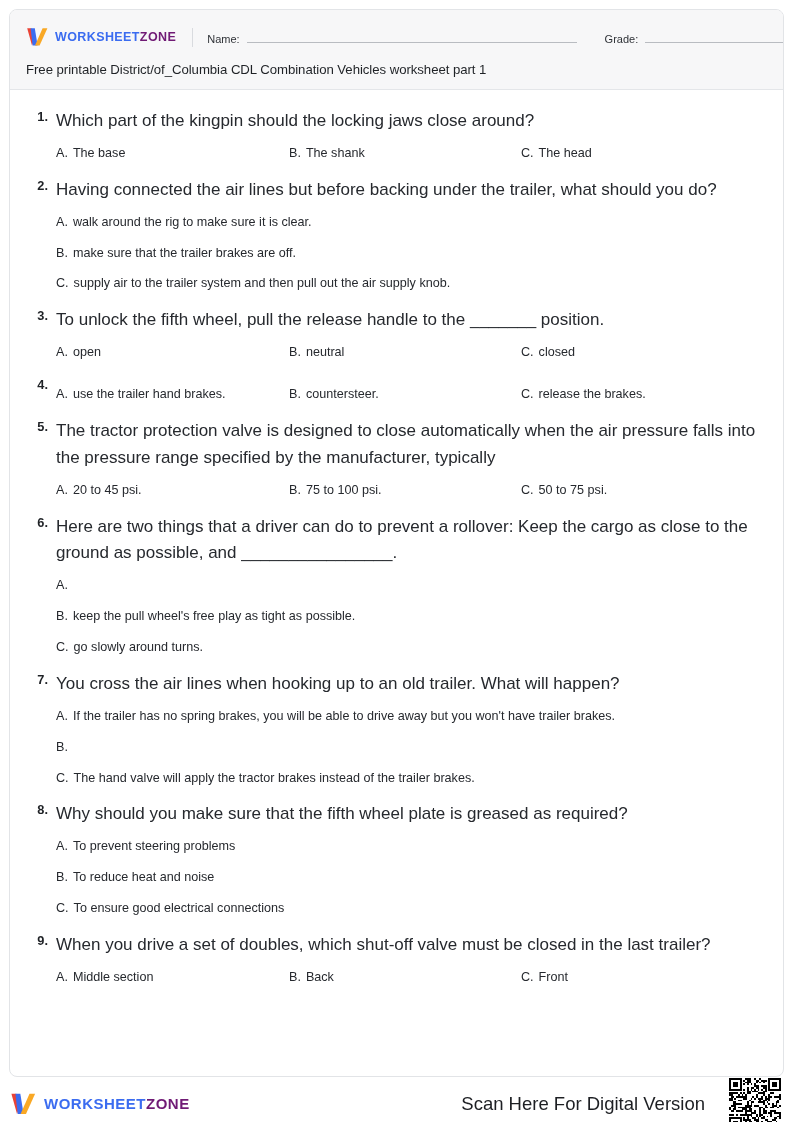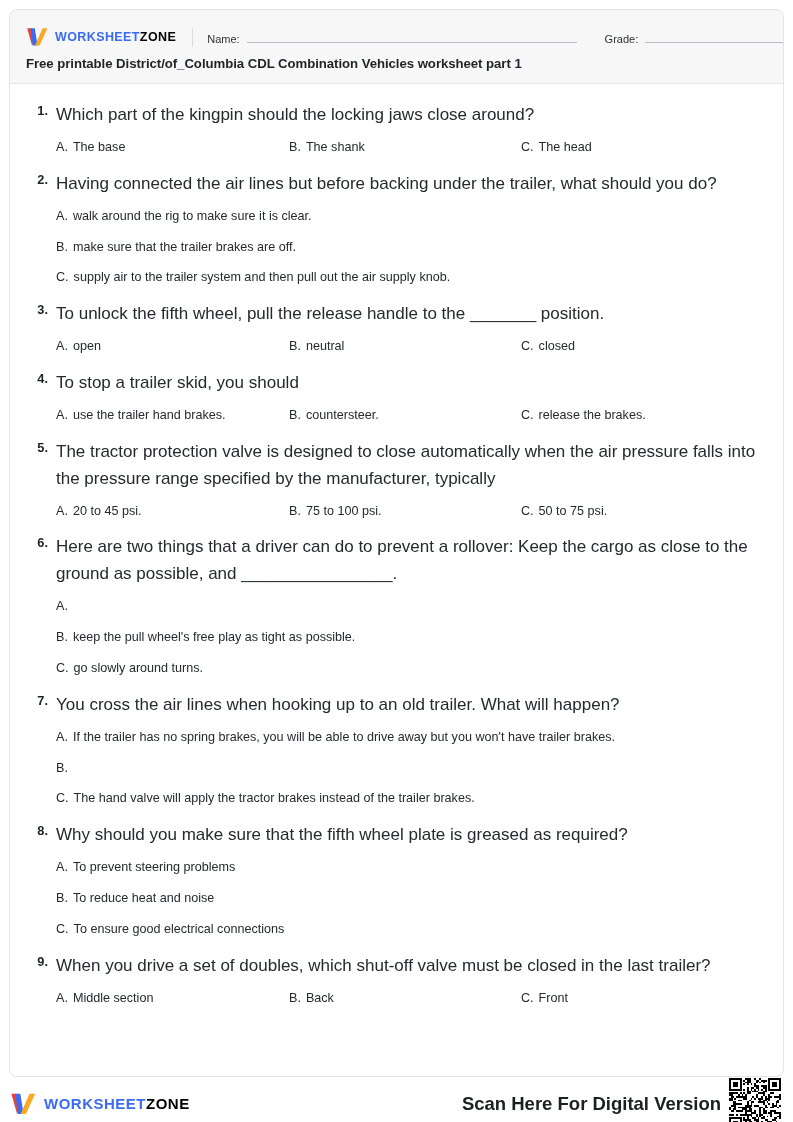--- a/index.html
+++ b/index.html
@@ -46,21 +46,21 @@
     gap: 6px;
     flex: 0 0 auto;
   }
   .logo-mark { width: 23px; height: 20px; display: block; }
   .logo-text {
     font-size: 12.5px;
     font-weight: 700;
     letter-spacing: 0.4px;
   }
   .logo-text .w { color: #3b6cf0; margin-top: 35px; }
-  .logo-text .z { color: #000000; }
+  .logo-text .z { color: #701a75; }
 
   .logo-divider {
     width: 1px;
     height: 19px;
     background: #d9dbdf;
     margin: 0 14px 0 16px;
     flex: 0 0 auto;
   }
 
   .field {
@@ -76,23 +76,23 @@
   .field-rule {
     border-bottom: 1px solid #b9bcc1;
     height: 13px;
     margin-left: 7px;
   }
   .name-rule  { width: 330px; }
   .grade-rule { width: 202px; }
   .field-grade { margin-left: 28px; }
 
   .header-title {
-    margin-top: 6px;
+    margin-top: 12px;
     font-size: 13.2px;
-    font-weight: 700;
+    font-weight: 400;
     color: #1f2226;
     letter-spacing: -0.05px;
   }
   .header-meta {
     margin-top: 6px;
     font-size: 12.6px;
     color: #33363b;
   }
   .header-meta .meta-value { margin-left: 12px; }
 
@@ -165,23 +165,22 @@
   }
   .footer-logo .logo-mark { width: 27px; height: 24px; }
   .footer-logo .logo-text {
     font-size: 15px;
     letter-spacing: 0.5px;
   }
   .footer-spacer { flex: 1 1 auto; }
   .scan-text {
     font-size: 18.5px;
     color: #1d1f23;
-    margin-right: 8px;
+    margin-right: 24px;
     white-space: nowrap;
-    font-weight: bold;
   }
   .qr {
     width: 52px;
     height: 52px;
     display: block;
     flex: 0 0 auto;
   }
 </style>
 </head>
 <body>
@@ -277,21 +276,20 @@
             <div class="option">
               <span class="opt-letter">C.</span>
               <span>closed</span>
             </div>
           </div>
         </div>
       </div>
       <div class="question">
         <div class="q-num">4.</div>
         <div class="q-body">
-          <div class="q-text">To stop a trailer skid, you should</div>
           <div class="options cols">
             <div class="option">
               <span class="opt-letter">A.</span>
               <span>use the trailer hand brakes.</span>
             </div>
             <div class="option">
               <span class="opt-letter">B.</span>
               <span>countersteer.</span>
             </div>
             <div class="option">

